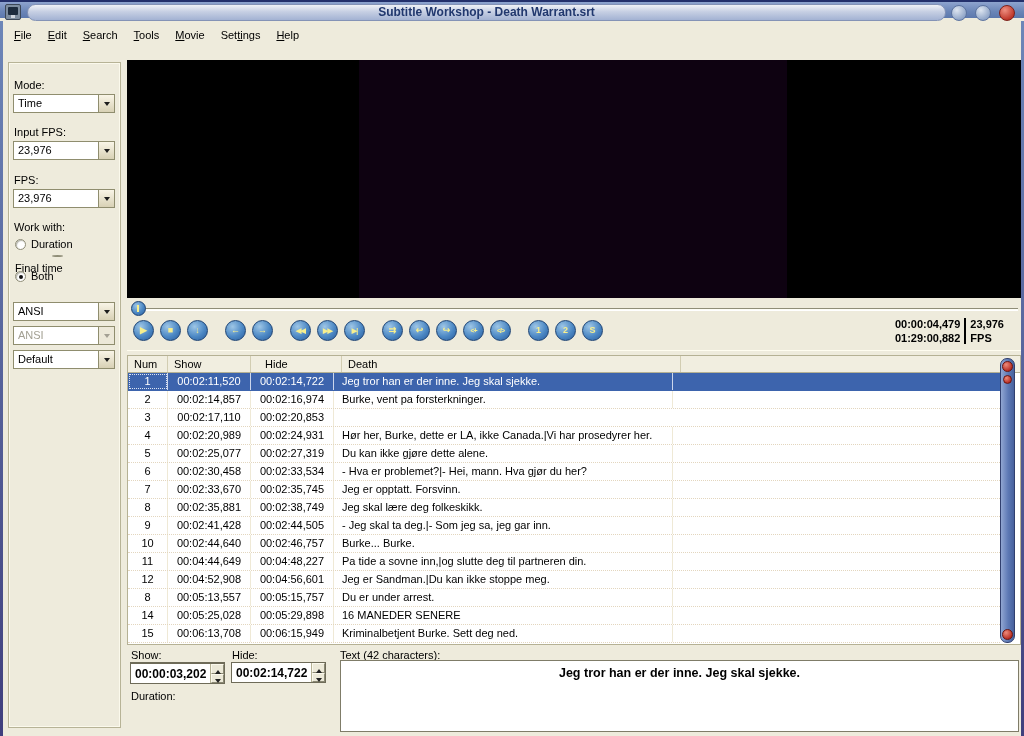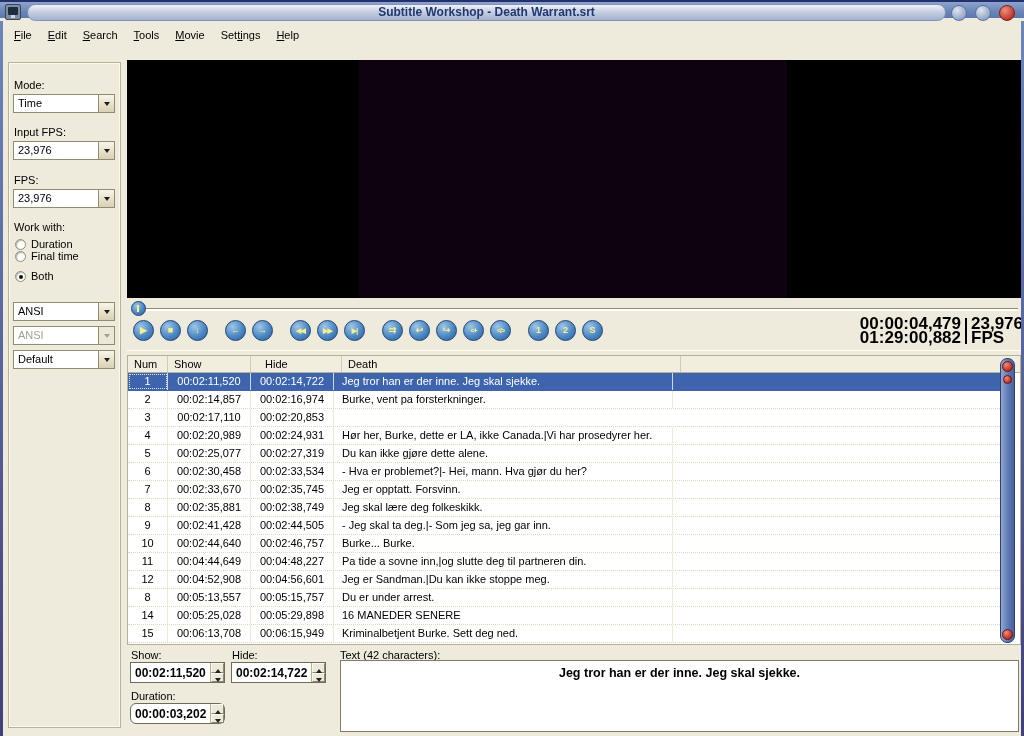--- a/index.html
+++ b/index.html
@@ -67,21 +67,21 @@
   
   .toolbar { position:absolute; left:133px; top:320px; display:flex; gap:6px; align-items:center; }
   .pbtn { width:21px; height:21px; border-radius:50%;
     background:radial-gradient(circle at 35% 30%, #9ec6e6 0%, #4c88c4 55%, #2a5c9c 100%);
     border:1px solid #1b4274; color:#f7ef8e; display:flex; align-items:center; justify-content:center;
     font-size:9px; font-weight:bold; line-height:1; cursor:default; }
   .pbtn.small-glyph { font-size:7px; letter-spacing:-1px; }
   .pbtn.group-gap { margin-left:11px; }
 
   
-  .timebox { position:absolute; top:317px; right:1px; display:flex; font-weight:bold; font-size:17px; }
+  .timebox { position:absolute; top:317px; right:20px; display:flex; font-weight:bold; font-size:11px; }
   .timebox .tcol { text-align:right; line-height:14px; }
   .timebox .sep { width:2px; background:#000; margin:1px 4px; }
   .timebox .fcol { text-align:left; line-height:14px; }
 
   .hdivider { position:absolute; left:127px; top:350px; width:894px; height:1px; background:#a9a58a; border-bottom:1px solid #fffdf0; }
 
   
   .stable { position:absolute; left:127px; top:355px; width:894px; height:290px; background:#fff; border:1px solid #b5b194; }
   .thead { height:17px; background:#f1eee0; display:flex; border-bottom:1px solid #b5b194; }
   .th { padding:2px 0 0 6px; border-right:1px solid #d2cdb2; white-space:nowrap; overflow:hidden; }
@@ -163,21 +163,21 @@
     <span class="cbtn">
         <span class="tri"></span>
       </span>
   </div>
   <div class="flabel" style="left:14px; top:221px;">Work with:</div>
   <div id="radio-group">
       <div class="radio-row" style="left: 15px; top: 237px;">
         <span class="rb"></span>
         <span>Duration</span>
       </div>
-      <div class="radio-row" style="left: 15px; top: 249px;">
+      <div class="radio-row" style="left: 15px; top: 255px; flex-direction: column;">
         <span class="rb"></span>
         <span>Final time</span>
       </div>
       <div class="radio-row" style="left: 15px; top: 269px;">
         <span class="rb checked"></span>
         <span>Both</span>
       </div>
     </div>
   <div class="combo" style="left:13px; top:302px;">
     <span class="ctext">ANSI</span>
@@ -402,21 +402,21 @@
   </div>
   <div class="flabel" style="left:232px; top:649px;">Hide:</div>
   <div class="spin" style="left:231px; top:662px;">
     <span class="stext">00:02:14,722</span>
     <span class="sbtns">
       <span class="sb up"></span>
       <span class="sb dn"></span>
     </span>
   </div>
   <div class="flabel" style="left:131px; top:690px;">Duration:</div>
-  <div class="spin" style="left:130px; top:703px;border-radius:6px;">
+  <div class="spin" style="left:130px; top:663px;">
     <span class="stext">00:00:03,202</span>
     <span class="sbtns">
       <span class="sb up"></span>
       <span class="sb dn"></span>
     </span>
   </div>
   <div class="flabel" style="left:340px; top:649px;">Text (42 characters):</div>
   <div class="textbox">Jeg tror han er der inne. Jeg skal sjekke.</div>
 
 </div>

